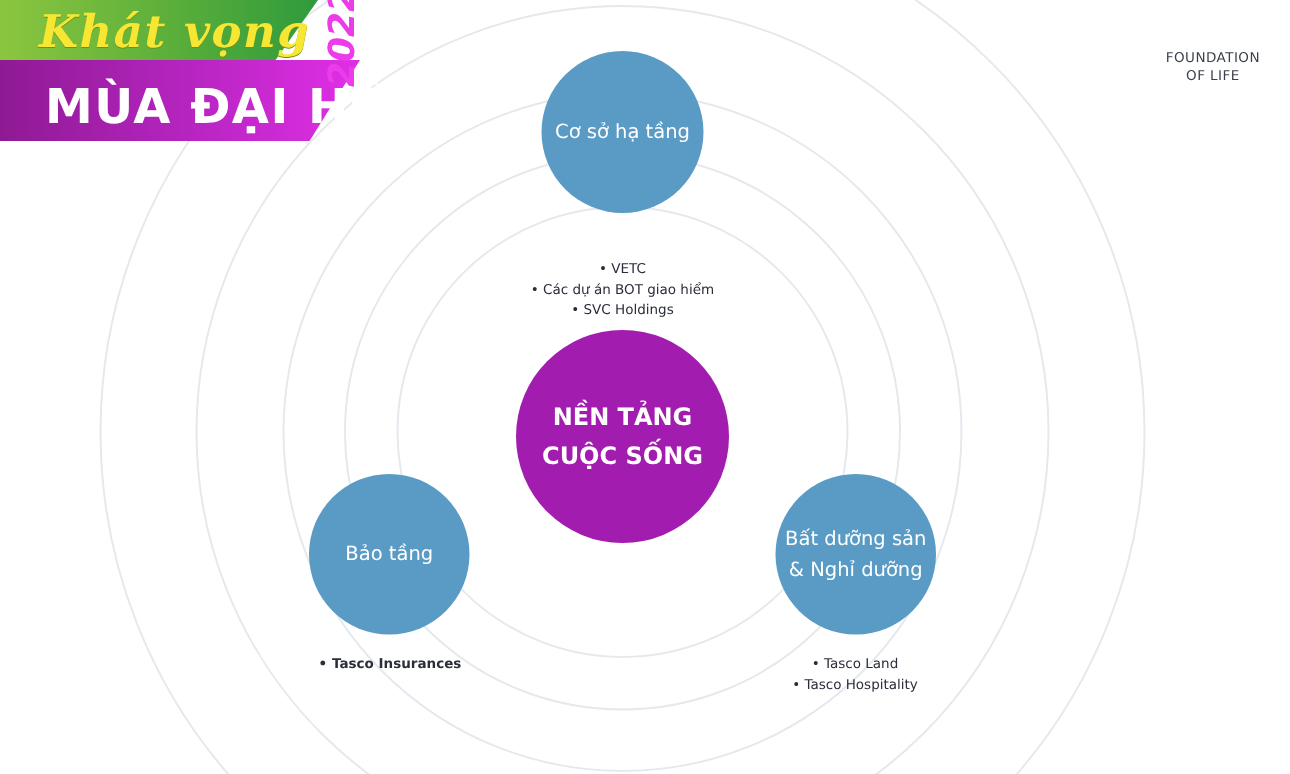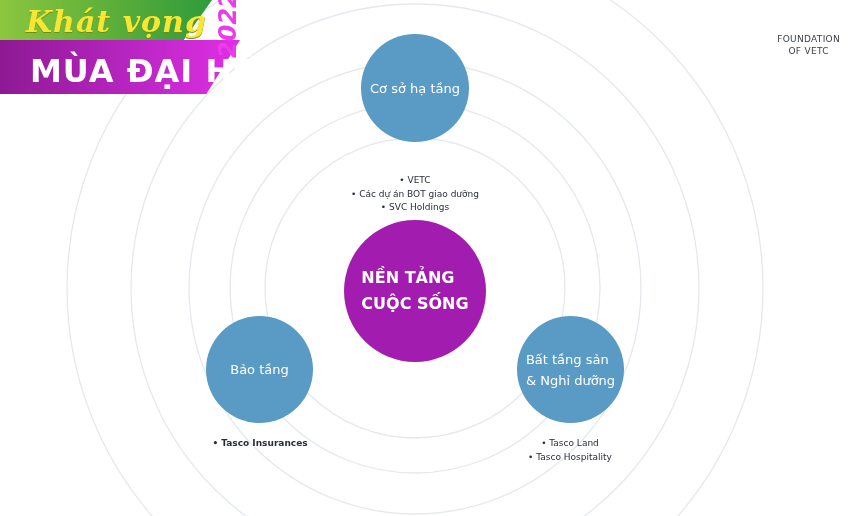--- a/index.html
+++ b/index.html
@@ -38,21 +38,21 @@
     transform: rotate(-90deg); transform-origin: left top;
     white-space: nowrap;
   }
   .brand {
     position: absolute; right: 20px; top: 33px; text-align: center;
     font-family: "DejaVu Sans", sans-serif; font-size: 9px; color: #3a3f4a;
     line-height: 12px; letter-spacing: 0.3px;
   }
   .node {
     position: absolute; border-radius: 50%;
-    display: flex; align-items: center; justify-content: center; 
+    display: flex; align-items: center; justify-content: center; text-align: center;
     color: #ffffff;
   }
   .node-sm {
     background: #5a9bc5;
     font-family: "DejaVu Sans", sans-serif; font-size: 13px; line-height: 21px;
   }
   .node-center {
     background: #a21caf;
     font-family: "DejaVu Sans", sans-serif; font-weight: bold; font-size: 16px; line-height: 26px;
   }
@@ -78,50 +78,50 @@
 <div class="banner">
   <div class="banner-top"></div>
   <div class="banner-bottom"></div>
   <div class="banner-script">Khát vọng</div>
   <div class="banner-main">MÙA ĐẠI HỘI</div>
   <div class="banner-year">2022</div>
 </div>
 
 <div class="brand">
   <div>FOUNDATION</div>
-  <div>OF VETC</div>
+  <div>OF LIFE</div>
 </div>
 
 <div class="node node-sm" style="left:361px; top:34px; width:108px; height:108px;">
   <div>
     <div>Cơ sở hạ tầng</div>
   </div>
 </div>
 <div class="items" style="left:315px; top:150px; width:200px;margin-top:24px;">
   <div>VETC</div>
-  <div>Các dự án BOT giao dưỡng</div>
+  <div>Các dự án BOT giao hiểm</div>
   <div>SVC Holdings</div>
 </div>
 
 <div class="node node-center" style="left:344px; top:220px; width:142px; height:142px;">
   <div>
     <div>NỀN TẢNG</div>
     <div>CUỘC SỐNG</div>
   </div>
 </div>
 
 <div class="node node-sm" style="left:206px; top:316px; width:107px; height:107px;">
   <div>Bảo tầng</div>
 </div>
 <div class="items" style="left:180px; top:437px; width:160px;font-weight:bold;">
   <div>Tasco Insurances</div>
 </div>
 
 <div class="node node-sm" style="left:517px; top:316px; width:107px; height:107px;">
   <div>
-    <div>Bất tầng sản</div>
+    <div>Bất dưỡng sản</div>
     <div>&amp; Nghỉ dưỡng</div>
   </div>
 </div>
 <div class="items" style="left:495px; top:437px; width:150px;text-align:center;">
   <div>Tasco Land</div>
   <div>Tasco Hospitality</div>
 </div>
 
 </body></html>

